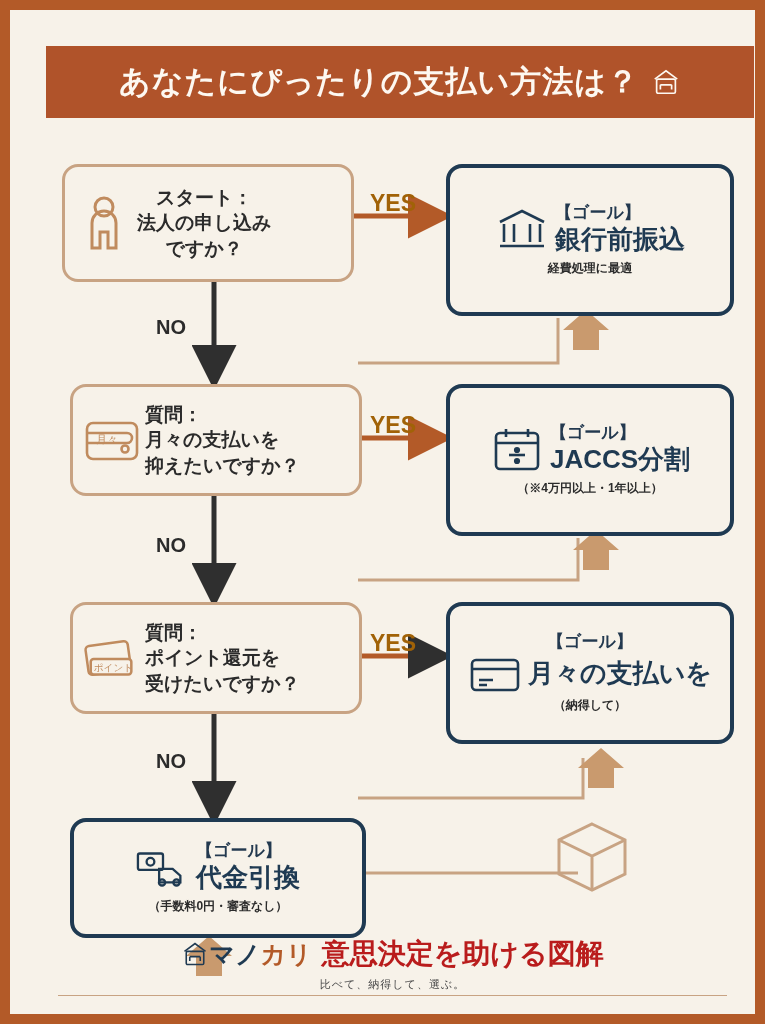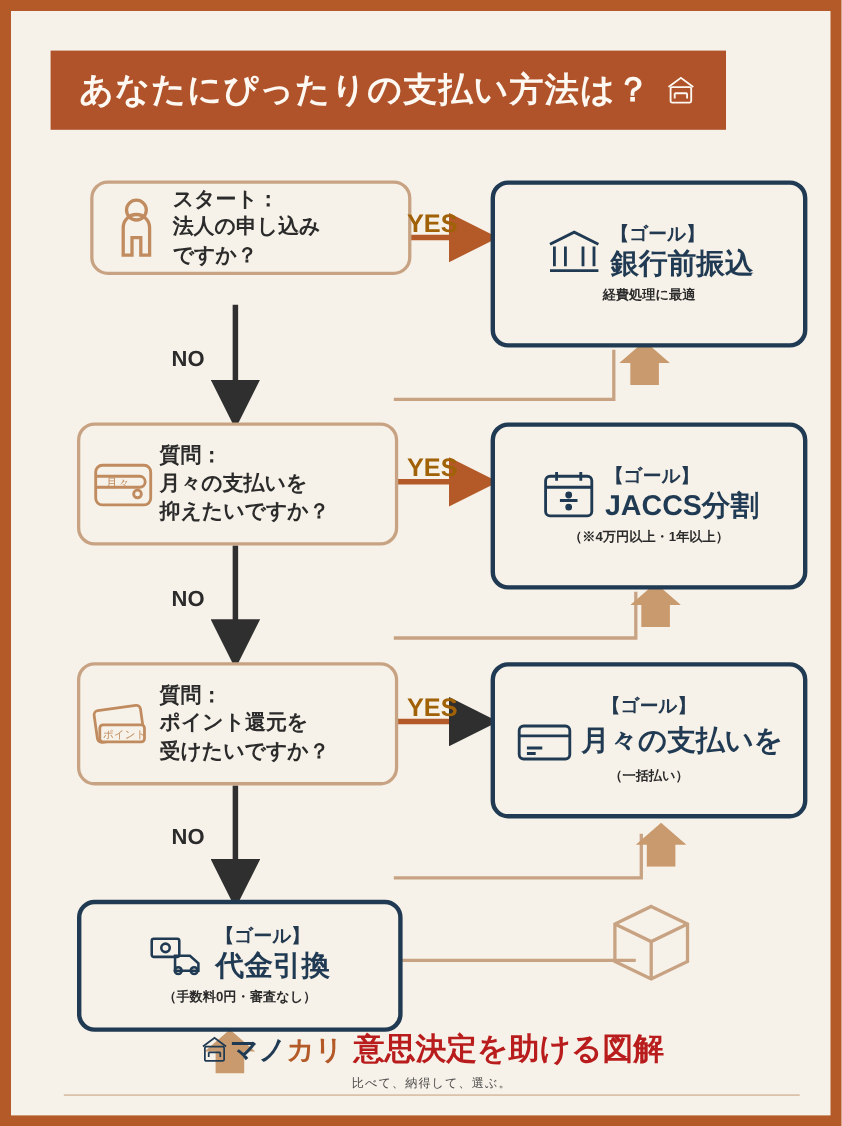--- a/index.html
+++ b/index.html
@@ -26,21 +26,21 @@
     position: absolute;
     inset: 8px;
     background: #f7f2e9;
   }
 
   
   .header-bar {
     position: absolute;
     left: 28px;
     top: 28px;
-    width: 614px;
+    width: 708px;
     height: 72px;
     background: #b0532a;
     display: flex;
     align-items: center;
     justify-content: center;
     gap: 12px;
   }
   .header-title {
     color: #fdf8f1;
     font-size: 31px;
@@ -245,21 +245,21 @@
     </svg>
     <svg style="position:absolute;left:168px;top:918px" width="46" height="40" viewBox="0 0 46 40">
       <path d="M23 0 L46 20 L36 20 L36 40 L10 40 L10 20 L0 20 Z" fill="#c99a6e"></path>
     </svg>
 
     <svg style="position:absolute;left:535px;top:800px" width="78" height="78" viewBox="0 0 78 78">
       <path d="M39 6 L72 22 L72 56 L39 72 L6 56 L6 22 Z" fill="none" stroke="#c8a383" stroke-width="3"></path>
       <path d="M6 22 L39 38 L72 22 M39 38 L39 72" fill="none" stroke="#c8a383" stroke-width="3"></path>
     </svg>
 
-    <div class="node q-node" style="left:64px; top:146px; width:292px; height:86px;">
+    <div class="node q-node" style="left:44px; top:146px; width:292px; height:118px;text-align:center;">
       <div class="q-icon">
         <svg viewBox="0 0 40 54" width="40" height="54" fill="none" stroke="#c08b5e" stroke-width="3">
           <circle cx="20" cy="11" r="9"></circle>
           <path d="M8 27 a12 12 0 0 1 24 0 v25 h-8 v-16 h-8 v16 h-8 z"></path>
         </svg>
       </div>
       <div class="q-text">スタート：
 法人の申し込み
 ですか？</div>
     </div>
@@ -334,21 +334,21 @@
           <svg viewBox="0 0 52 38" width="52" height="38" fill="none" stroke="#1f3a52" stroke-width="2.6">
             <rect x="3" y="5" width="46" height="30" rx="4"></rect>
             <path d="M3 14 h46"></path>
             <path d="M10 25 h14 M10 30 h8"></path>
           </svg>
         </div>
         <div class="goal-texts">
           <div class="goal-title">月々の支払いを</div>
         </div>
       </div>
-      <div class="goal-sub">（一括払い）</div>
+      <div class="goal-sub">（納得して）</div>
     </div>
 
     <div class="node g-node" style="left:52px; top:800px; width:296px; height:120px;">
       <div class="goal-row">
         <div class="goal-icon">
           <svg viewBox="0 0 56 40" width="56" height="40" fill="none" stroke="#1f3a52" stroke-width="2.4">
             <rect x="2" y="6" width="26" height="17" rx="2"></rect>
             <circle cx="15" cy="14.5" r="4"></circle>
             <path d="M24 22 h14 l8 7 v7 h-22 z"></path>
             <circle cx="27" cy="36" r="3.2"></circle>

